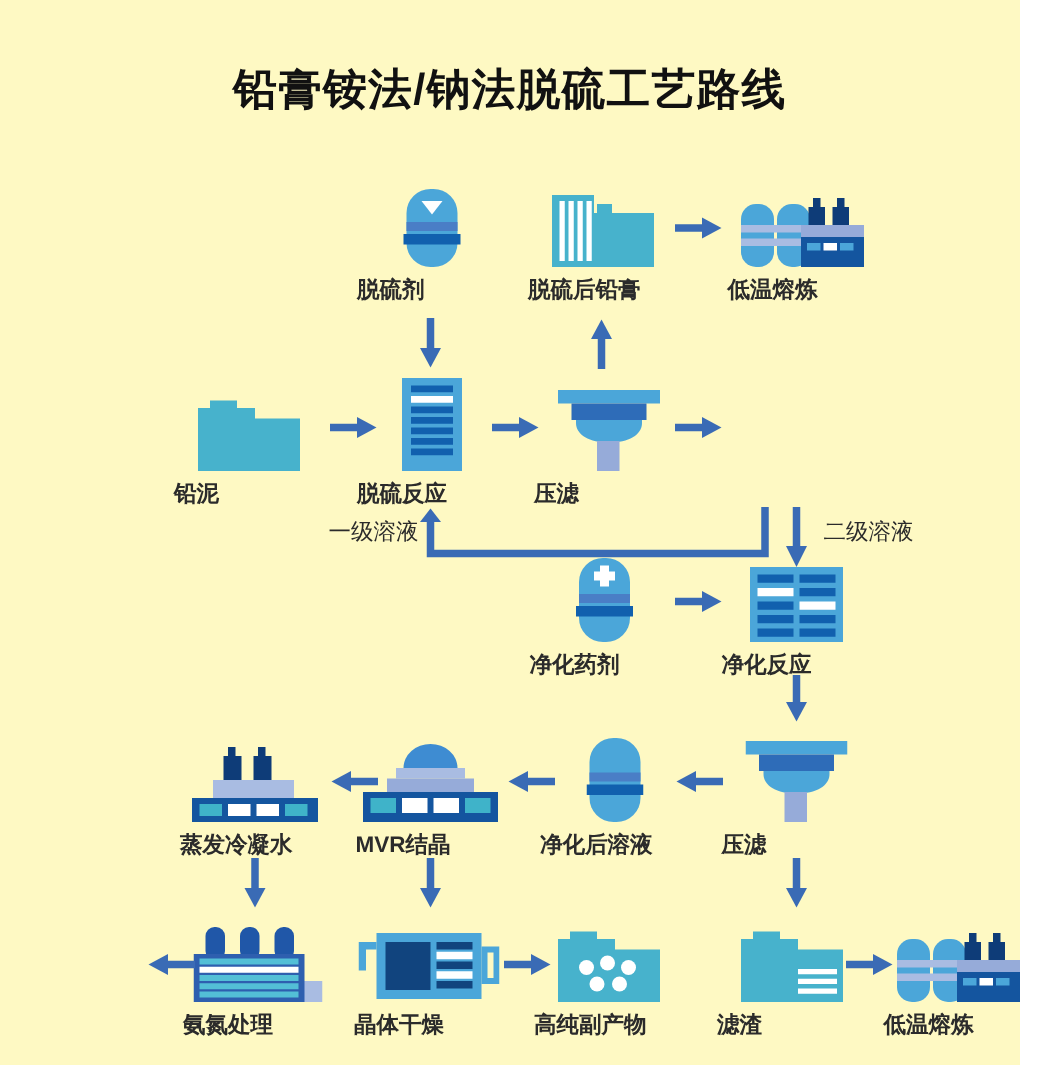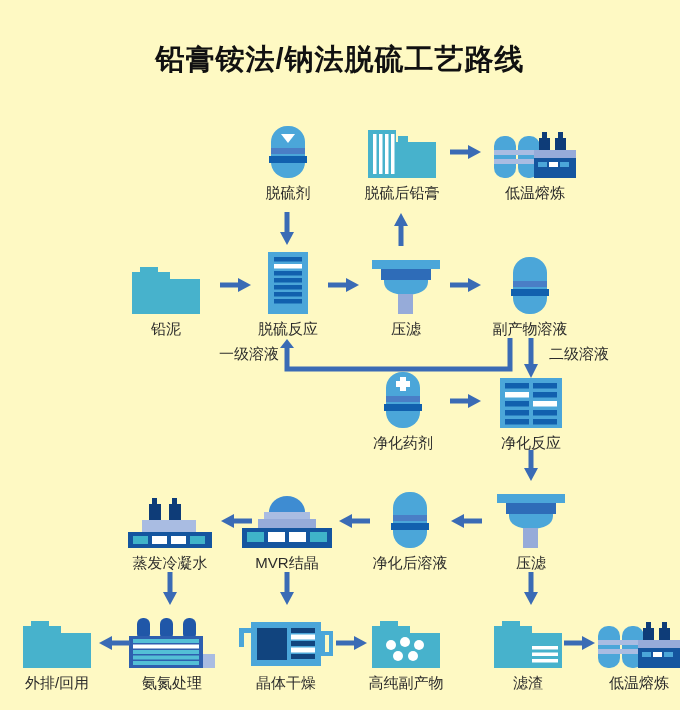--- a/index.html
+++ b/index.html
@@ -5,21 +5,21 @@
   html,body{margin:0;padding:0;background:#fff;}
   .canvas{
     position:relative;width:680px;height:710px;background:#fef9c3;
     font-family:"Liberation Sans","DejaVu Sans",sans-serif;overflow:hidden;
   }
   .title{
     position:absolute;left:0;right:0;top:40px;margin:0;
     text-align:center;font-size:29px;font-weight:700;color:#111;
     letter-spacing:1px;
   }
-  .node{position:absolute;width:100px;text-align:center;}
+  .node{position:absolute;width:100px;font-weight:bold;}
   .icon-box{display:flex;align-items:flex-end;justify-content:center;}
   .r1 .icon-box{height:50px;}
   .r2 .icon-box{height:62px;}
   .r3 .icon-box{height:56px;}
   .r4 .icon-box{height:54px;}
   .r5 .icon-box{height:50px;}
   .label{margin-top:6px;font-size:15px;color:#2b2b2b;white-space:nowrap;}
   .edge-label{position:absolute;font-size:15px;color:#2b2b2b;white-space:nowrap;}
   .arrow{position:absolute;}
 </style>
@@ -116,30 +116,20 @@
         <svg width="68" height="54" viewBox="0 0 68 54">
       <rect x="0" y="0" width="68" height="9" fill="#4BA6D9"></rect>
       <rect x="9" y="9" width="50" height="11" fill="#2E6CB8"></rect>
       <path d="M12 20 L56 20 L56 22 C56 30 47 35 34 35 C21 35 12 30 12 22 Z" fill="#4BA6D9"></path>
       <rect x="26" y="34" width="15" height="20" fill="#96ABD9"></rect>
     </svg>
       </div>
     <div class="label">压滤</div>
   </div>
 
-  <div class="node r2" style="left:480px;top:252px;">
-    <div class="icon-box">
-        <svg width="38" height="57" viewBox="0 0 38 57">
-      <rect x="2" y="0" width="34" height="57" rx="16" fill="#4BA6D9"></rect>
-      <rect x="2" y="24" width="34" height="6" fill="#4A7EC6"></rect>
-      <rect x="0" y="32" width="38" height="7" fill="#1160AE"></rect>
-    </svg>
-      </div>
-    <div class="label">副产物溶液</div>
-  </div>
 
   <div class="edge-label" style="left:207px;top:345px;margin-left:12px;">一级溶液</div>
   <svg class="arrow" style="left:278px;top:338px;" width="244" height="36" viewBox="0 0 244 36">
     <path d="M232 0 V31 H9 V8" stroke="#3A6BB5" stroke-width="5" fill="none"></path>
     <polygon points="2,10 9,1 16,10" fill="#3A6BB5"></polygon>
   </svg>
 
   <div class="edge-label" style="left:549px;top:345px;">二级溶液</div>
   <svg class="arrow" style="left:522px;top:338px;" width="18" height="42" viewBox="0 0 18 42">
     <path d="M9 0 V28" stroke="#3A6BB5" stroke-width="5"></path>
@@ -232,28 +222,20 @@
         <svg width="68" height="54" viewBox="0 0 68 54">
       <rect x="0" y="0" width="68" height="9" fill="#4BA6D9"></rect>
       <rect x="9" y="9" width="50" height="11" fill="#2E6CB8"></rect>
       <path d="M12 20 L56 20 L56 22 C56 30 47 35 34 35 C21 35 12 30 12 22 Z" fill="#4BA6D9"></path>
       <rect x="26" y="34" width="15" height="20" fill="#96ABD9"></rect>
     </svg>
       </div>
     <div class="label">压滤</div>
   </div>
 
-  <div class="node r5" style="left:7px;top:618px;">
-    <div class="icon-box">
-        <svg width="68" height="52" viewBox="0 0 68 52">
-      <path d="M0 52 L0 10 L8 10 L8 5 L26 5 L26 10 L38 10 L38 17 L68 17 L68 52 Z" fill="#47B2CC"></path>
-    </svg>
-      </div>
-    <div class="label">外排/回用</div>
-  </div>
 
   <div class="node r5" style="left:122px;top:618px;">
     <div class="icon-box">
         <svg width="86" height="50" viewBox="0 0 86 50">
       <g fill="#2057A8">
         <rect x="8" y="0" width="13" height="22" rx="6"></rect>
         <rect x="31" y="0" width="13" height="22" rx="6"></rect>
         <rect x="54" y="0" width="13" height="22" rx="6"></rect>
       </g>
       <rect x="58" y="36" width="28" height="14" fill="#A9BCE2"></rect>

